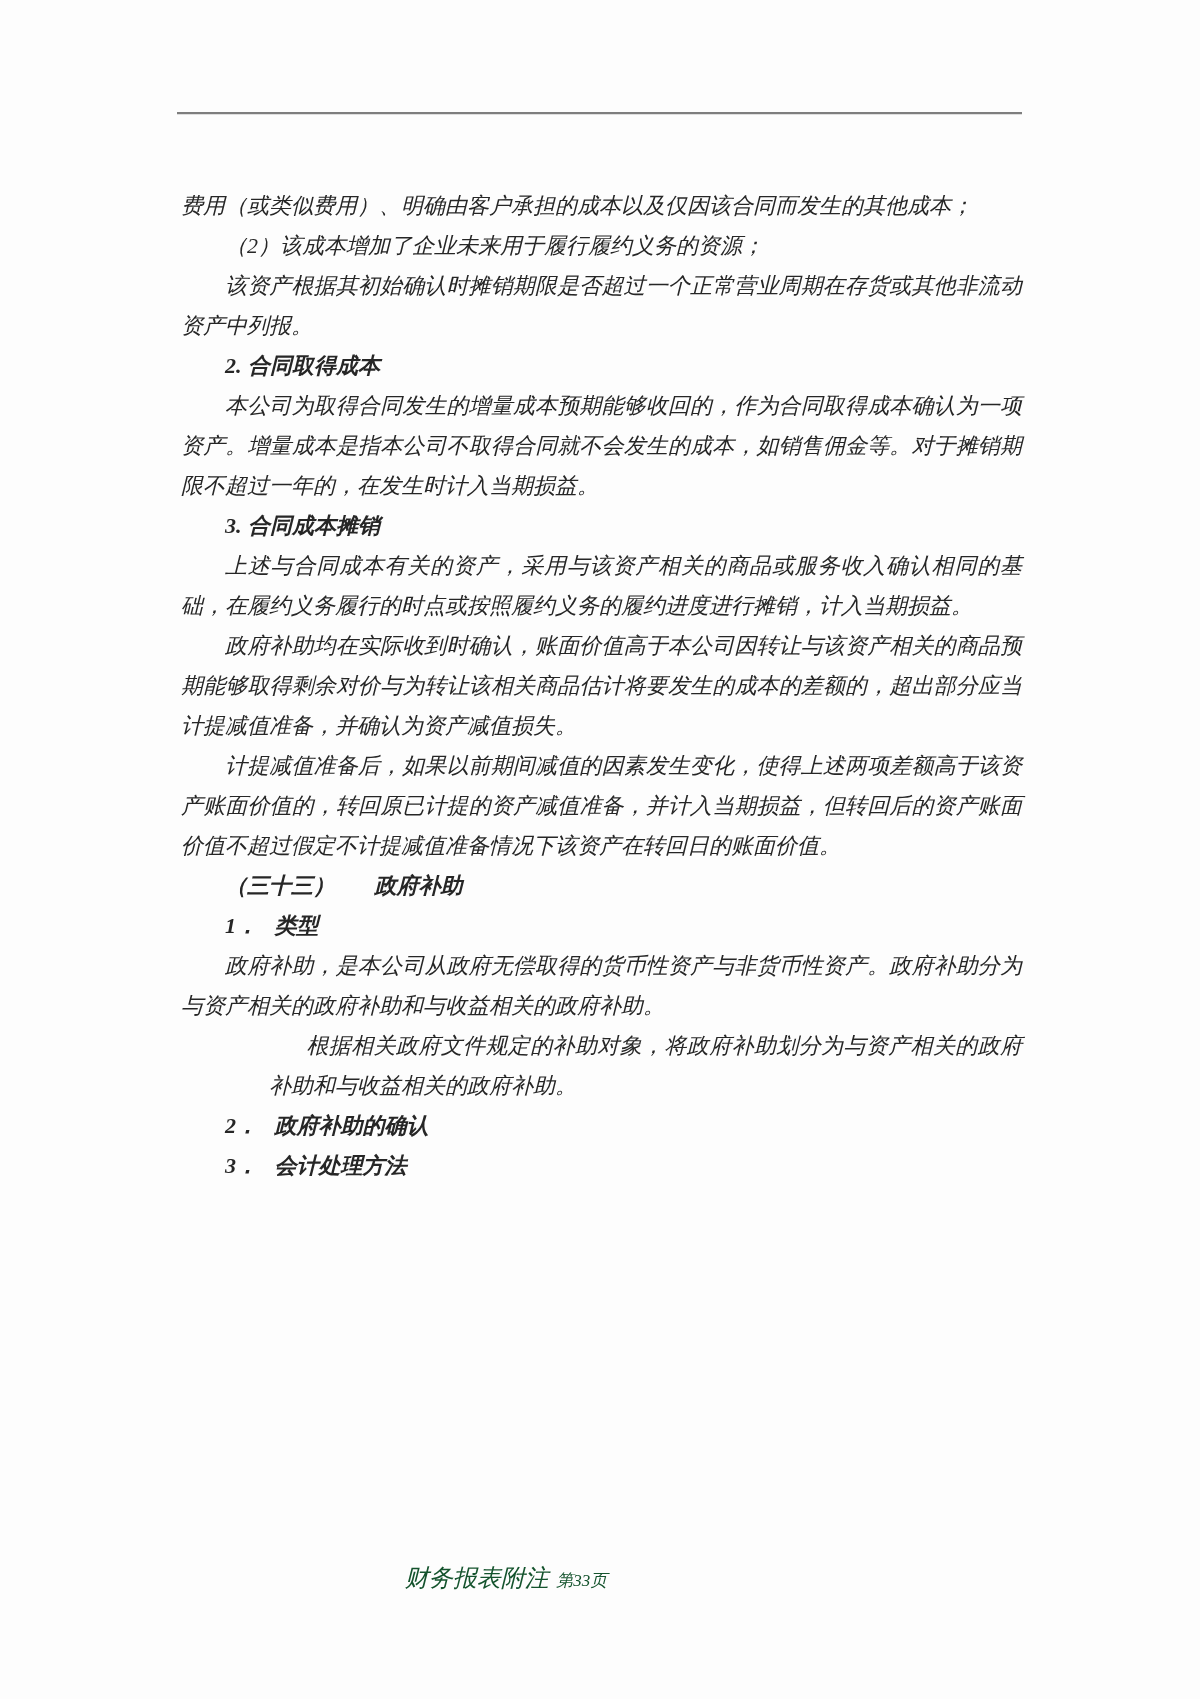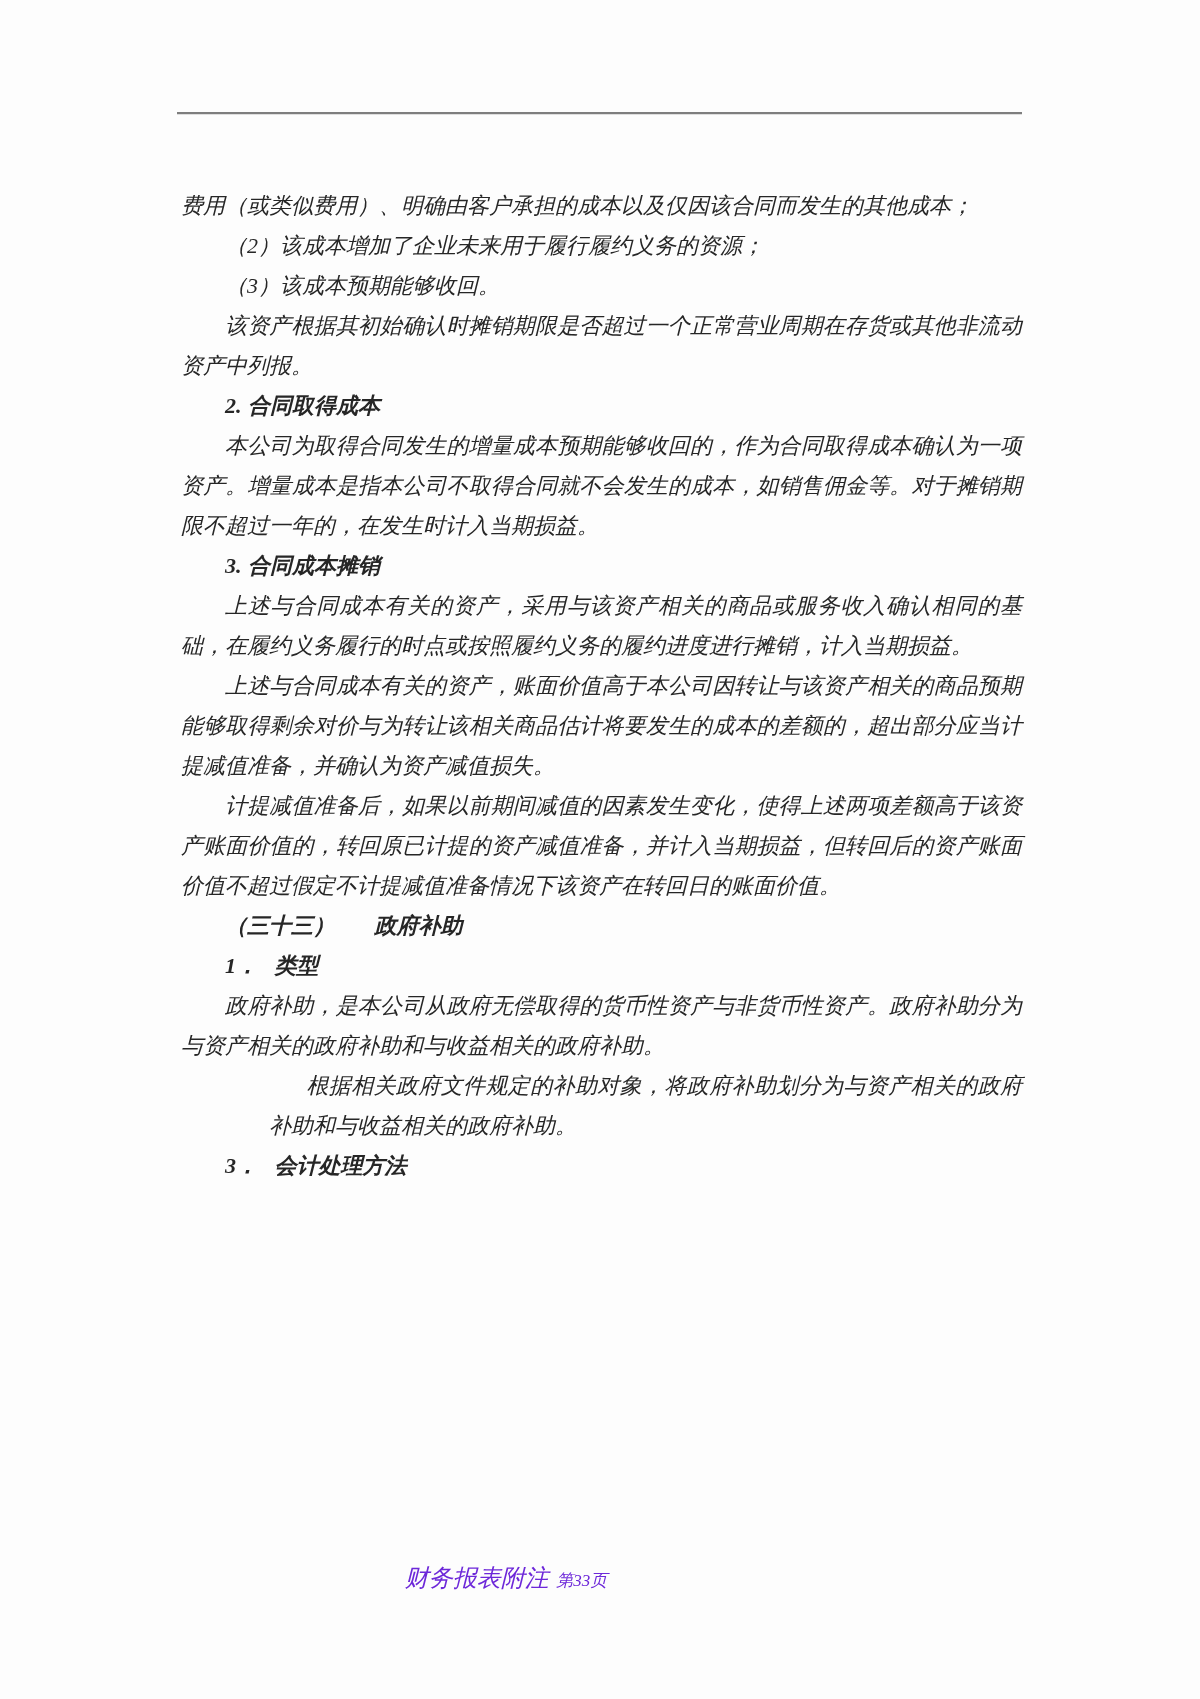--- a/index.html
+++ b/index.html
@@ -63,64 +63,64 @@
     text-indent: 2em;
     text-align: left;
   }
   .section-heading .section-num { margin-right: 1.8em; text-align: right; }
   .footer {
     position: absolute;
     left: 0;
     top: 1562px;
     width: 1012px;
     text-align: center;
-    color: #6d28d9;
+    color: #14532d;
     white-space: nowrap;
   }
   .footer .footer-title { font-size: 24px; }
   .footer .footer-page  { font-size: 17px; margin-left: 0.45em; }
 </style>
 </head>
 <body>
 
 <div class="page">
 
   <div class="header-rule"></div>
 
   <div class="content">
 
     <p class="para para-cont">费用（或类似费用）、明确由客户承担的成本以及仅因该合同而发生的其他成本；</p>
 
     <p class="para">（2）该成本增加了企业未来用于履行履约义务的资源；</p>
 
-    <p class="para">（3）该成本预期能够收回。</p>
 
     <p class="para">该资产根据其初始确认时摊销期限是否超过一个正常营业周期在存货或其他非流动资产中列报。</p>
 
     <p class="heading"><span class="num-tight">2.</span><span>合同取得成本</span></p>
 
     <p class="para">本公司为取得合同发生的增量成本预期能够收回的，作为合同取得成本确认为一项资产。增量成本是指本公司不取得合同就不会发生的成本，如销售佣金等。对于摊销期限不超过一年的，在发生时计入当期损益。</p>
 
     <p class="heading"><span class="num-tight">3.</span><span>合同成本摊销</span></p>
 
     <p class="para">上述与合同成本有关的资产，采用与该资产相关的商品或服务收入确认相同的基础，在履约义务履行的时点或按照履约义务的履约进度进行摊销，计入当期损益。</p>
 
 
-    <p class="para">上述与合同成本有关的资产，账面价值高于本公司因转让与该资产相关的商品预期能够取得剩余对价与为转让该相关商品估计将要发生的成本的差额的，超出部分应当计提减值准备，并确认为资产减值损失。</p>
+    <p class="para">政府补助均在实际收到时确认，账面价值高于本公司因转让与该资产相关的商品预期能够取得剩余对价与为转让该相关商品估计将要发生的成本的差额的，超出部分应当计提减值准备，并确认为资产减值损失。</p>
 
     <p class="para">计提减值准备后，如果以前期间减值的因素发生变化，使得上述两项差额高于该资产账面价值的，转回原已计提的资产减值准备，并计入当期损益，但转回后的资产账面价值不超过假定不计提减值准备情况下该资产在转回日的账面价值。</p>
 
     <p class="section-heading"><span class="section-num">（三十三）</span><span>政府补助</span></p>
 
     <p class="heading"><span class="num-wide">1．</span><span>类型</span></p>
 
     <p class="para">政府补助，是本公司从政府无偿取得的货币性资产与非货币性资产。政府补助分为与资产相关的政府补助和与收益相关的政府补助。</p>
 
     <p class="para-inset">根据相关政府文件规定的补助对象，将政府补助划分为与资产相关的政府补助和与收益相关的政府补助。</p>
 
+    <p class="heading"><span class="num-wide">2．</span><span>政府补助的确认</span></p>
 
 
 
     <p class="heading"><span class="num-wide">3．</span><span>会计处理方法</span></p>
 
   </div>
 
   <div class="footer">
     <span class="footer-title">财务报表附注</span><span class="footer-page">第33页</span>
   </div>

